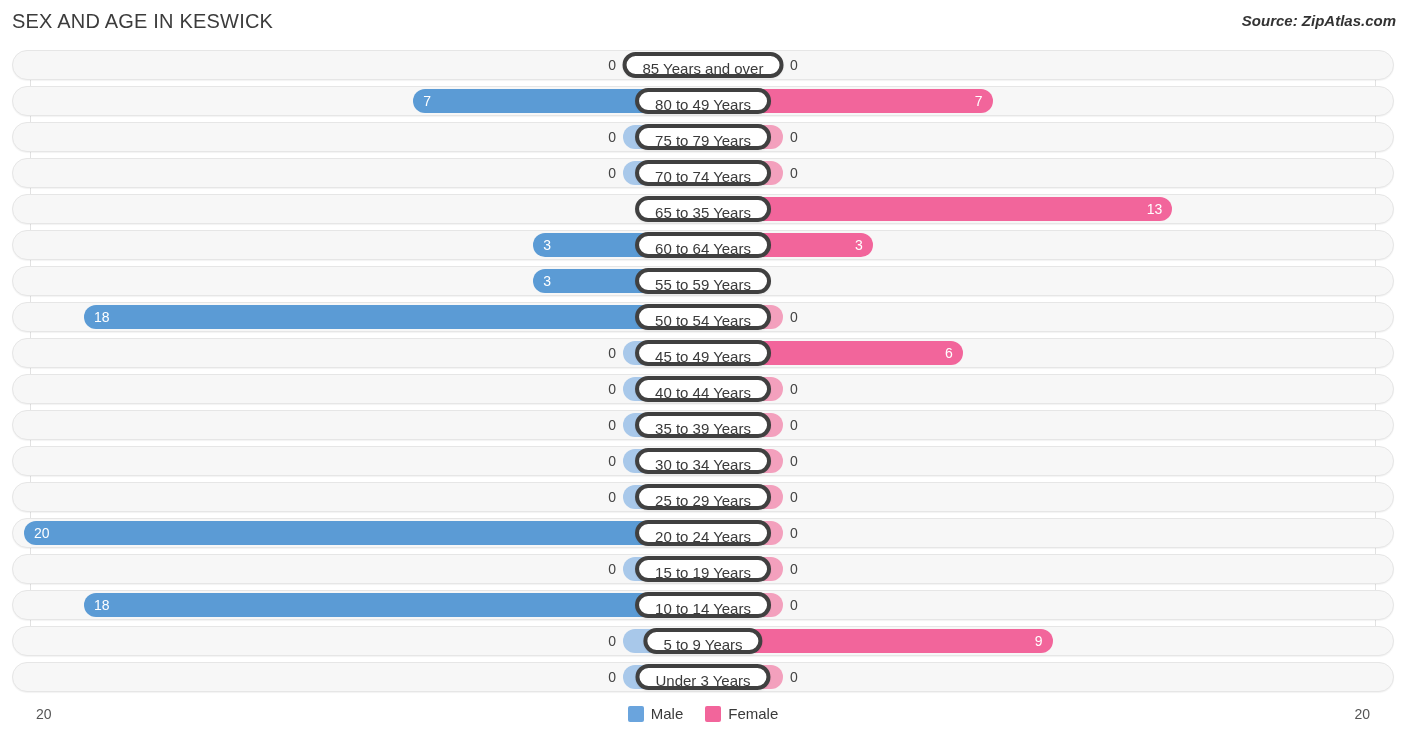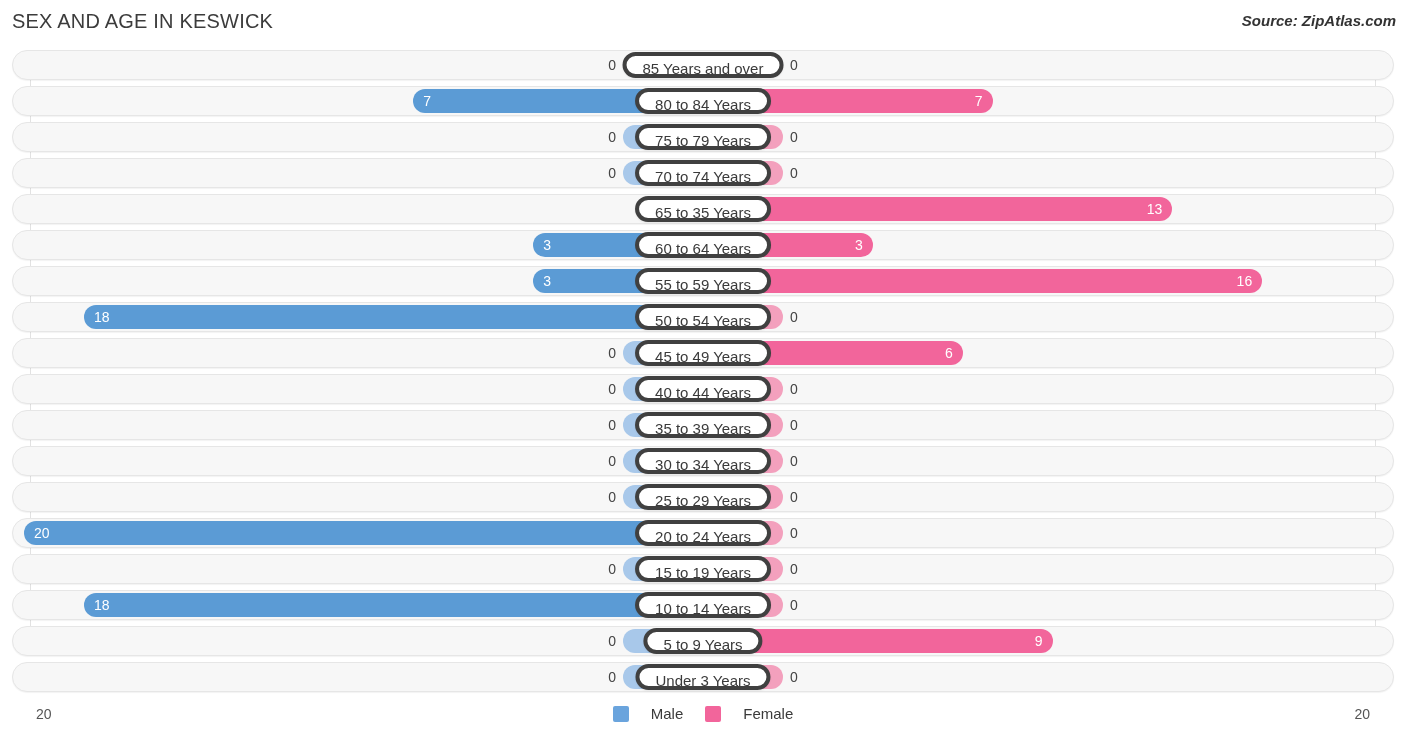--- a/index.html
+++ b/index.html
@@ -106,21 +106,21 @@
     position: absolute; top: 6px;
     font-size: 14px; color: #555;
   }
   .axis-left  { left: 36px; }
   .axis-right { right: 36px; }
 
   .legend {
     position: absolute; left: 0; right: 0; top: 5px;
     display: flex; justify-content: center; align-items: center; gap: 22px;
   }
-  .legend-item { display: flex; align-items: center; gap: 22px; }
+  .legend-item { display: flex; align-items: center; gap: 7px; }
   .legend-swatch { width: 16px; height: 16px; border-radius: 2px; display: block; }
   .legend-text { font-size: 15px; color: #3a3a3a; }
 </style>
 </head>
 <body>
 
 <div class="page">
 
   <div class="header">
     <div class="chart-title">SEX AND AGE IN KESWICK</div>
@@ -146,21 +146,21 @@
           <div class="bar-wrap bar-left" style="width: 289.65px;">
             <div class="bar cap-left" style="width: 289.65px; background: rgb(91, 155, 213);">
               <span class="val inside">7</span>
             </div>
           </div>
           <div class="bar-wrap bar-right" style="width: 289.65px;">
             <div class="bar cap-right" style="width: 289.65px; background: rgb(242, 101, 155);">
               <span class="val inside">7</span>
             </div>
           </div>
-          <div class="pill">80 to 84 Years</div>
+          <div class="pill">80 to 49 Years</div>
         </div>
         <div class="row">
           <div class="bar-wrap bar-left" style="width: 80px;">
             <div class="bar cap-left" style="width: 80px; background: rgb(168, 200, 234);"></div>
             <span class="val outside">0</span>
           </div>
           <div class="bar-wrap bar-right" style="width: 80px;">
             <div class="bar cap-right" style="width: 80px; background: rgb(243, 160, 189);"></div>
             <span class="val outside">0</span>
           </div>
@@ -195,25 +195,20 @@
             <div class="bar cap-right" style="width: 169.85px; background: rgb(242, 101, 155);">
               <span class="val inside">3</span>
             </div>
           </div>
           <div class="pill">60 to 64 Years</div>
         </div>
         <div class="row">
           <div class="bar-wrap bar-left" style="width: 169.85px;">
             <div class="bar cap-left" style="width: 169.85px; background: rgb(91, 155, 213);">
               <span class="val inside">3</span>
-            </div>
-          </div>
-          <div class="bar-wrap bar-right" style="width: 559.2px;">
-            <div class="bar cap-right" style="width: 559.2px; background: rgb(242, 101, 155);">
-              <span class="val inside">16</span>
             </div>
           </div>
           <div class="pill">55 to 59 Years</div>
         </div>
         <div class="row">
           <div class="bar-wrap bar-left" style="width: 619.1px;">
             <div class="bar cap-left" style="width: 619.1px; background: rgb(91, 155, 213);">
               <span class="val inside">18</span>
             </div>
           </div>

